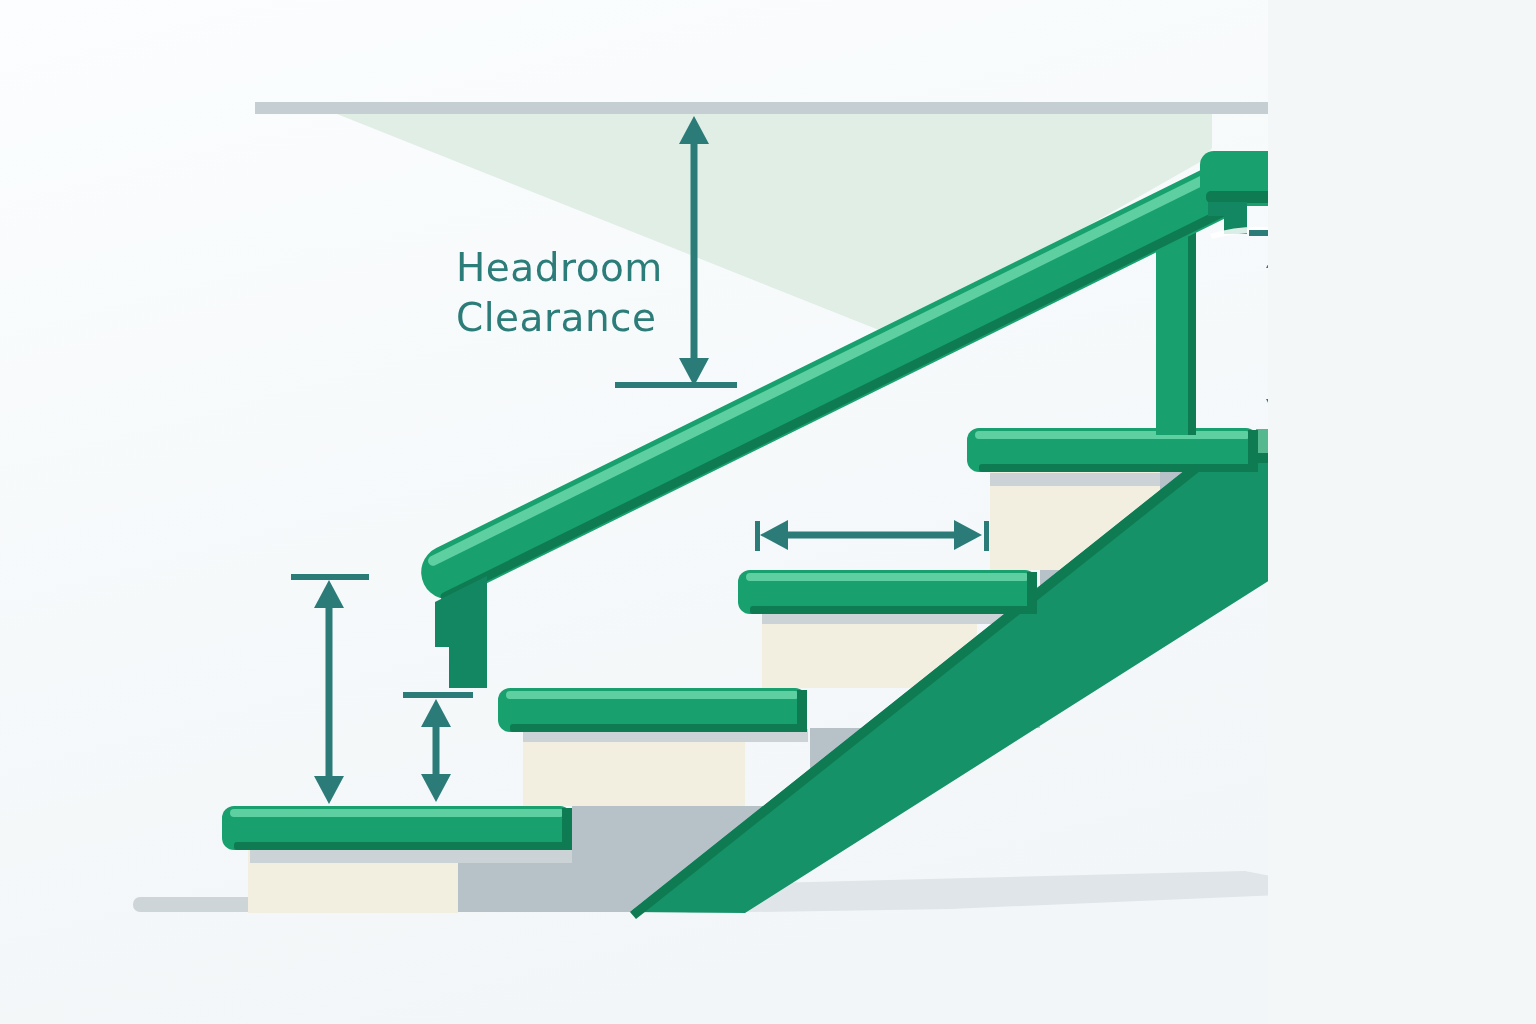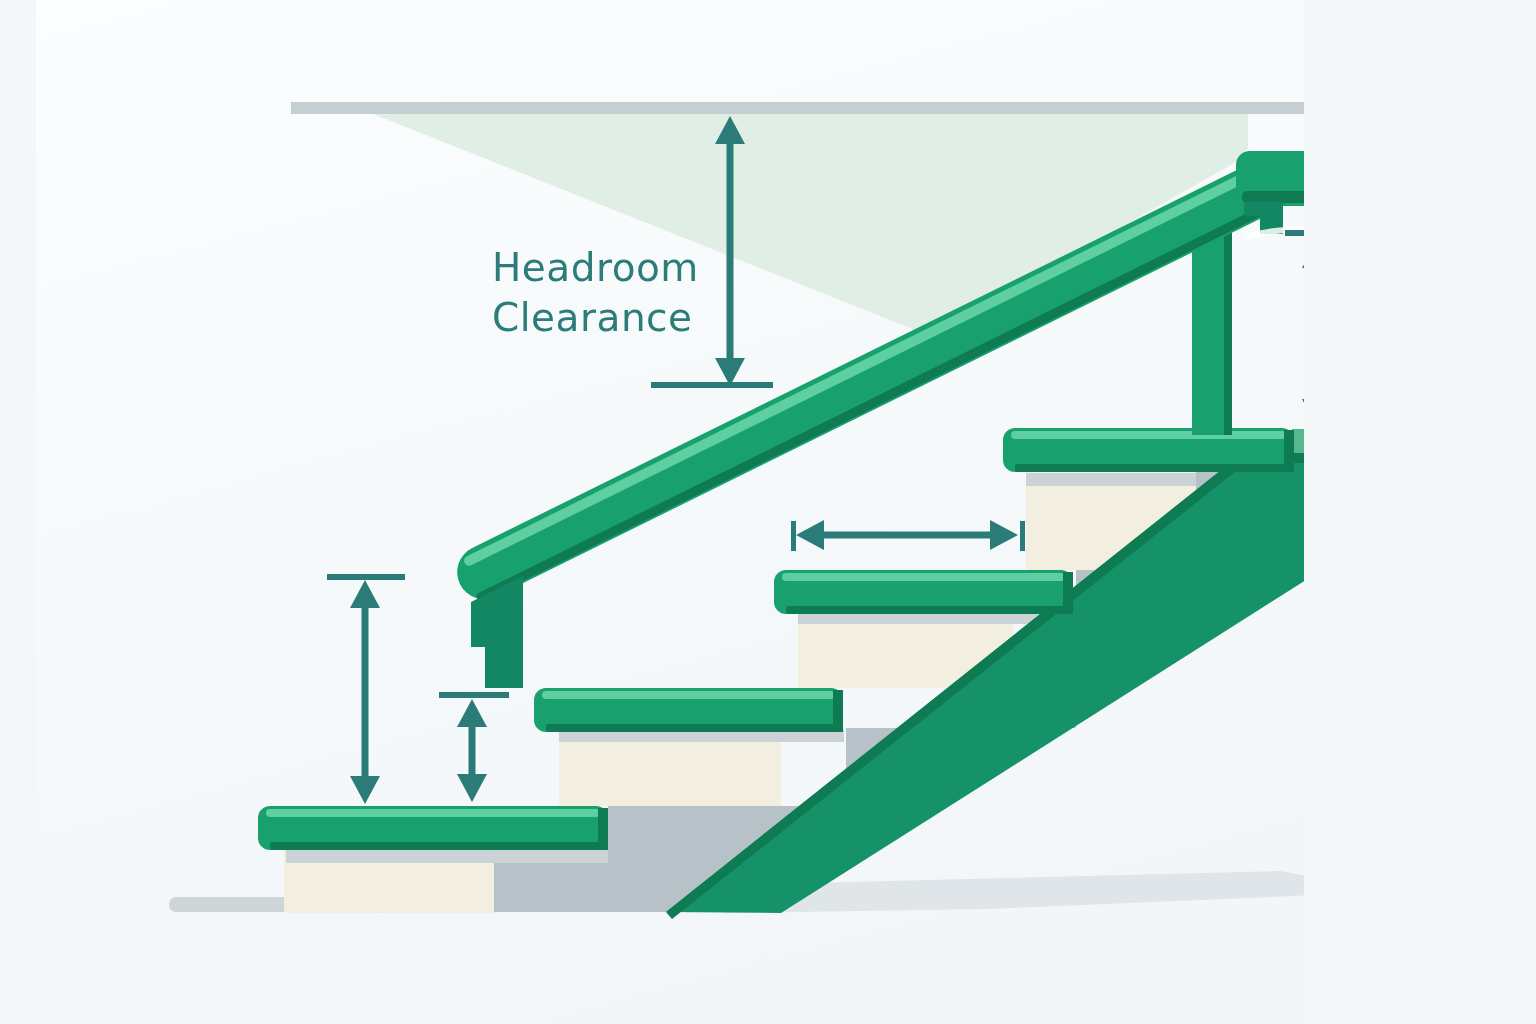--- a/index.html
+++ b/index.html
@@ -1,20 +1,19 @@
 <!DOCTYPE html>
 <html><head>
 <meta charset="utf-8">
 <style>
   html, body { margin: 0; padding: 0; background: #f3f7f8; }
   .stage {
     width: 1268px; height: 1024px;
     position: relative; overflow: hidden;
     font-family: "DejaVu Sans", "Liberation Sans", sans-serif;
-    margin-left: 36px;
   }
   svg { display: block; }
   text.dim-label {
     font-family: "DejaVu Sans", "Liberation Sans", sans-serif;
     font-size: 39px;
     letter-spacing: 0.5px;
     font-weight: 400;
   }
 </style>
 </head>

